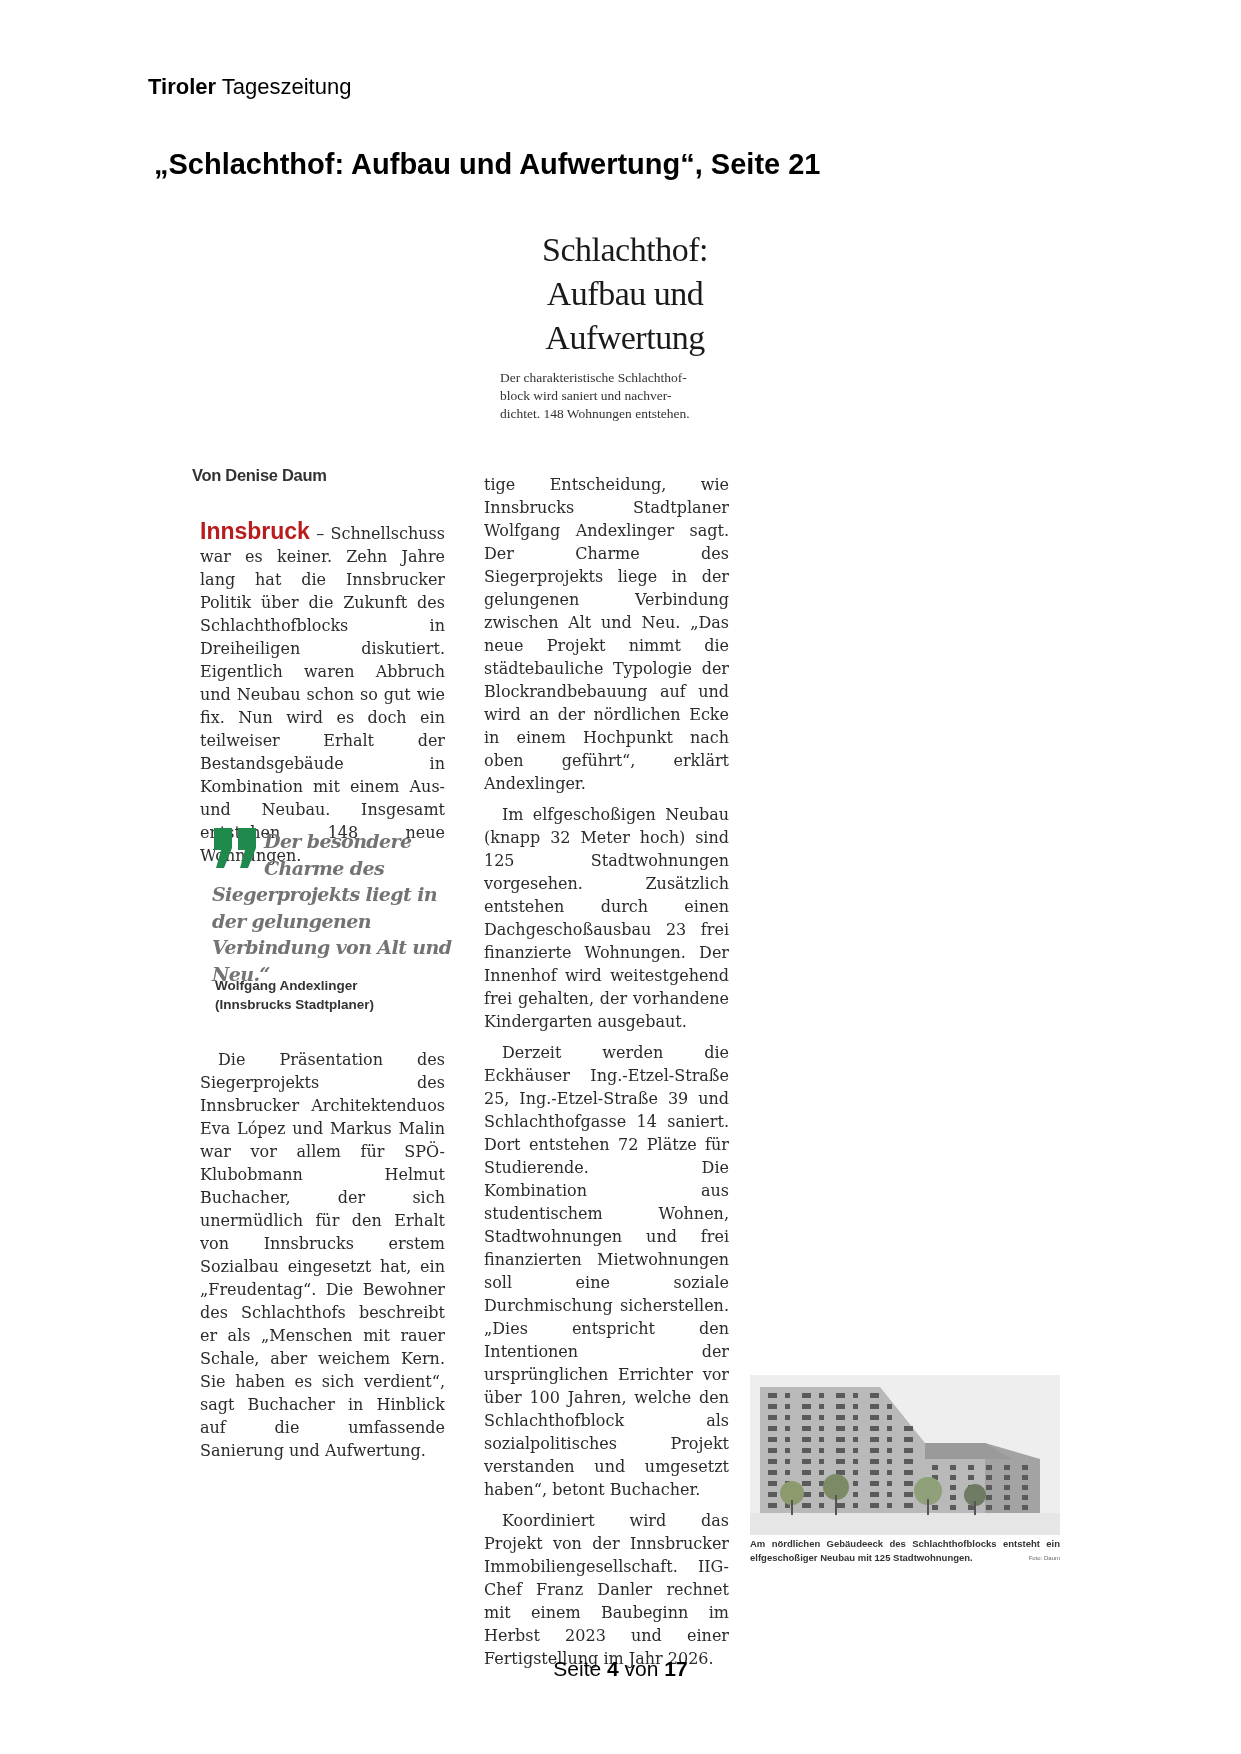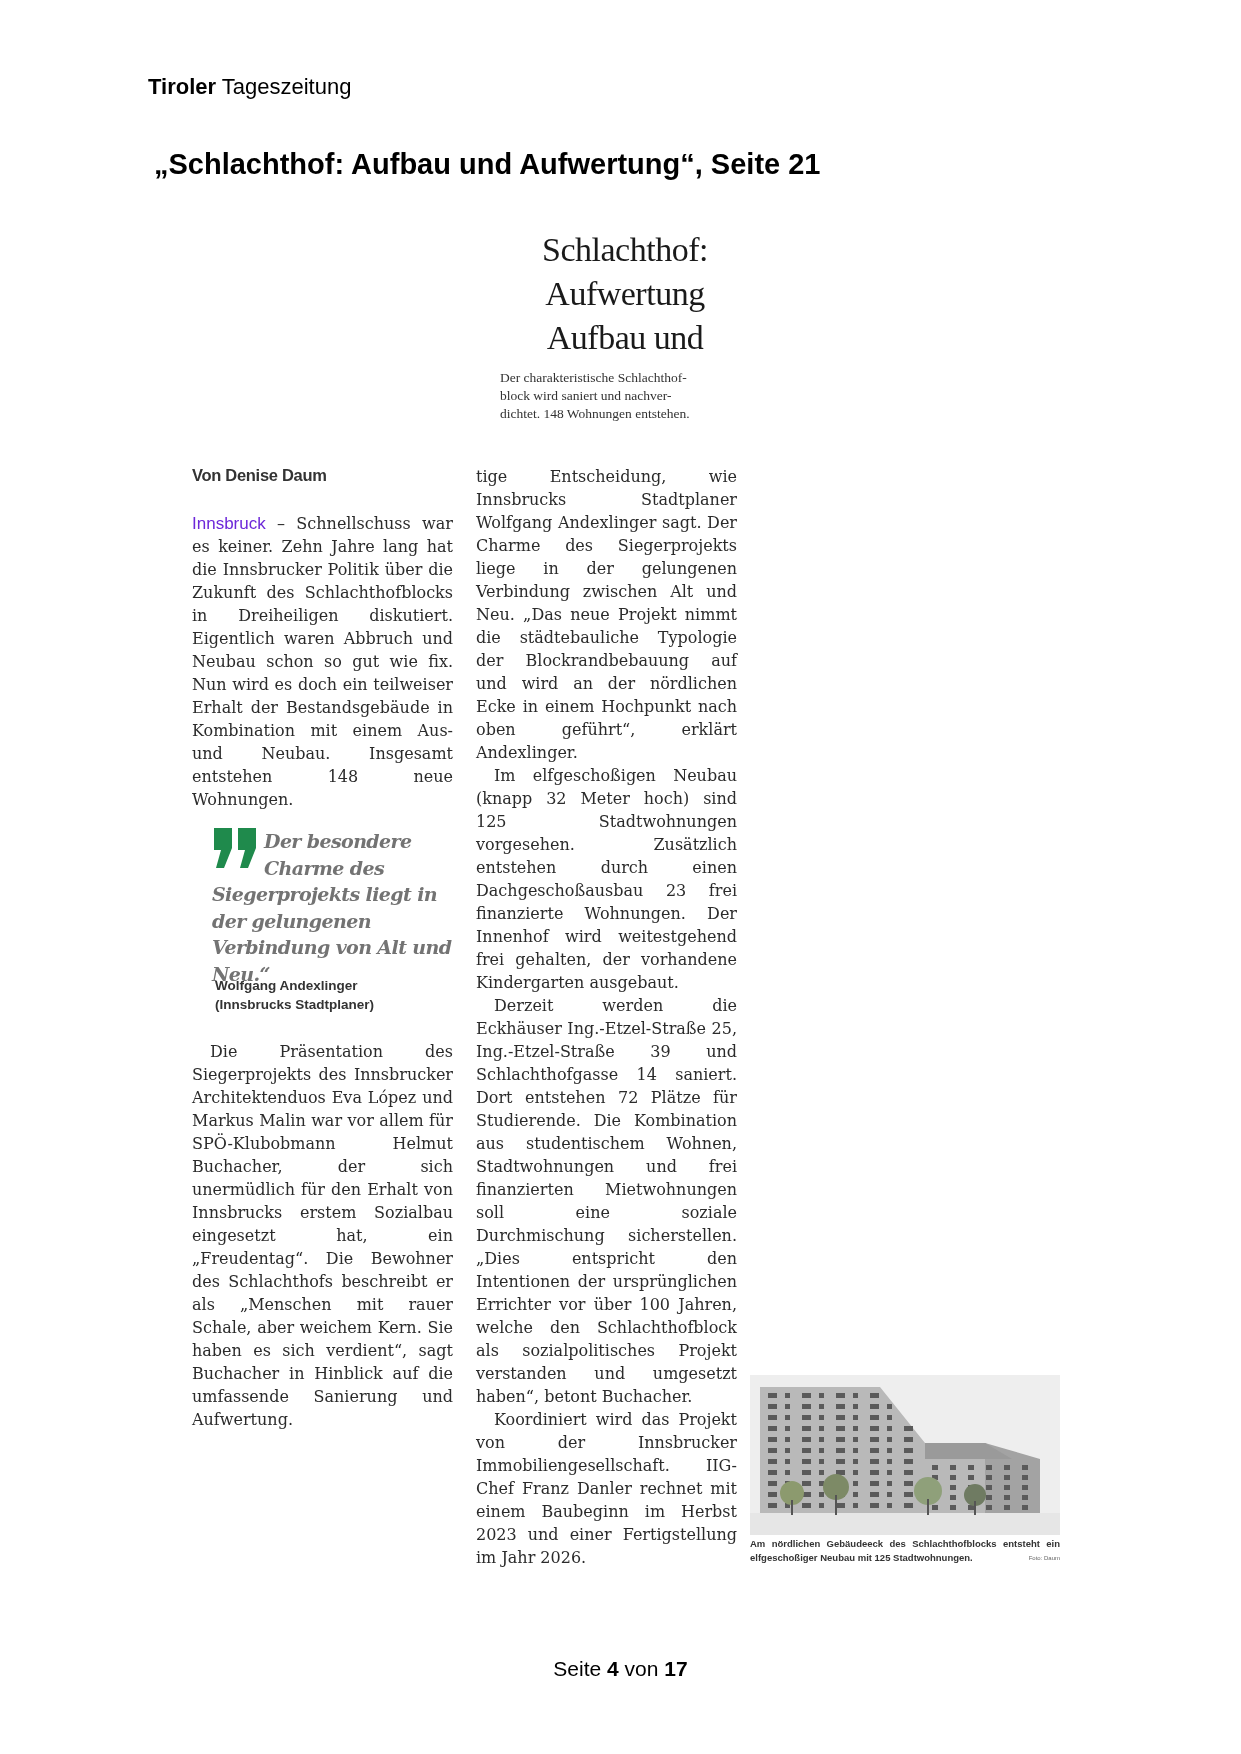--- a/index.html
+++ b/index.html
@@ -9,45 +9,45 @@
   .ref-title { position: absolute; left: 154px; top: 148px; font-size: 29px; font-weight: bold; }
   .headline { position: absolute; left: 500px; top: 228px; width: 250px; text-align: center;
     font-family: "Liberation Serif", serif; font-size: 34px; line-height: 44px; color: #1a1a1a; letter-spacing: -0.5px; }
   .headline div { white-space: nowrap; }
   .deck { position: absolute; left: 500px; top: 369px; width: 250px; 
     font-family: "Liberation Serif", serif; font-size: 13.5px; line-height: 18px; color: #333; }
   .col { position: absolute; font-family: "DejaVu Serif", serif; font-size: 16px; line-height: 23px; color: #2b2b2b;
     text-align: justify; hyphens: manual; }
   .col-left { left: 192px; top: 465px; width: 261px; }
   .col-right { left: 476px; top: 465px; width: 261px; }
-  .col p { margin: 0; }
+  .col p { margin: 8px; }
   .col p.indent { text-indent: 18px; }
   .byline { position: absolute; left: 192px; top: 466px; font-family: "Liberation Sans", sans-serif; font-weight: bold; font-size: 16.5px; color: #333; letter-spacing: -0.3px; }
-  .dateline { font-family: "Liberation Sans", sans-serif; font-weight: normal; font-size: 17px; color: #6d28d9; }
+  .dateline { font-family: "Liberation Sans", sans-serif; font-weight: bold; font-size: 23px; color: #b91c1c; }
   .quote { position: absolute; left: 212px; top: 828px; width: 245px; font-family: "DejaVu Serif", serif; font-style: italic; font-weight: bold; font-size: 19px; line-height: 26.5px; color: #737373; letter-spacing: -0.6px; }
   .quote-mark { position: absolute; left: 212px; top: 826px; width: 46px; height: 44px; }
   .quote-line1 { padding-left: 52px; display: block; }
   .quote-attrib { position: absolute; left: 215px; top: 976px; font-family: "Liberation Sans", sans-serif; font-weight: bold; font-size: 13.5px; line-height: 19px; color: #333; }
   .photo { position: absolute; left: 750px; top: 1375px; width: 310px; height: 160px; background: #f1f1f1; overflow: hidden; }
   .caption { position: absolute; left: 750px; top: 1537px; width: 310px; font-family: "Liberation Sans", sans-serif; font-weight: bold; font-size: 9.5px; line-height: 14px; color: #333; text-align: justify; }
   .credit { position: absolute; right: 0; bottom: 0; font-weight: normal; font-size: 6px; color: #666; }
   .footer { position: absolute; left: 0; width: 1241px; top: 1657px; text-align: center; font-size: 21px; }
   .footer b { font-weight: bold; }
 </style>
 </head>
 <body>
 
 <div class="pub"><b>Tiroler</b><span> Tageszeitung</span></div>
 
 <div class="ref-title">„Schlachthof: Aufbau und Aufwertung“, Seite 21</div>
 
 <div class="headline">
   <div>Schlachthof:</div>
+  <div>Aufbau und</div>
   <div>Aufwertung</div>
-  <div>Aufbau und</div>
 </div>
 
 <div class="deck">
   <div>Der charakteristische Schlachthof-</div>
   <div>block wird saniert und nachver-</div>
   <div>dichtet. 148 Wohnungen entstehen.</div>
 </div>
 
 <div class="byline">Von Denise Daum</div>
 

